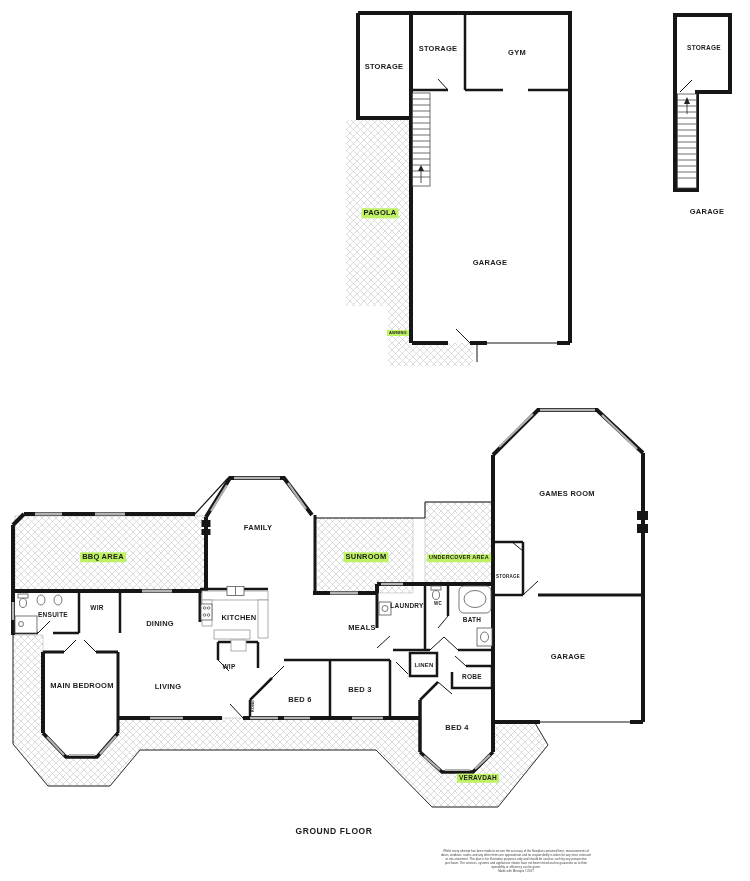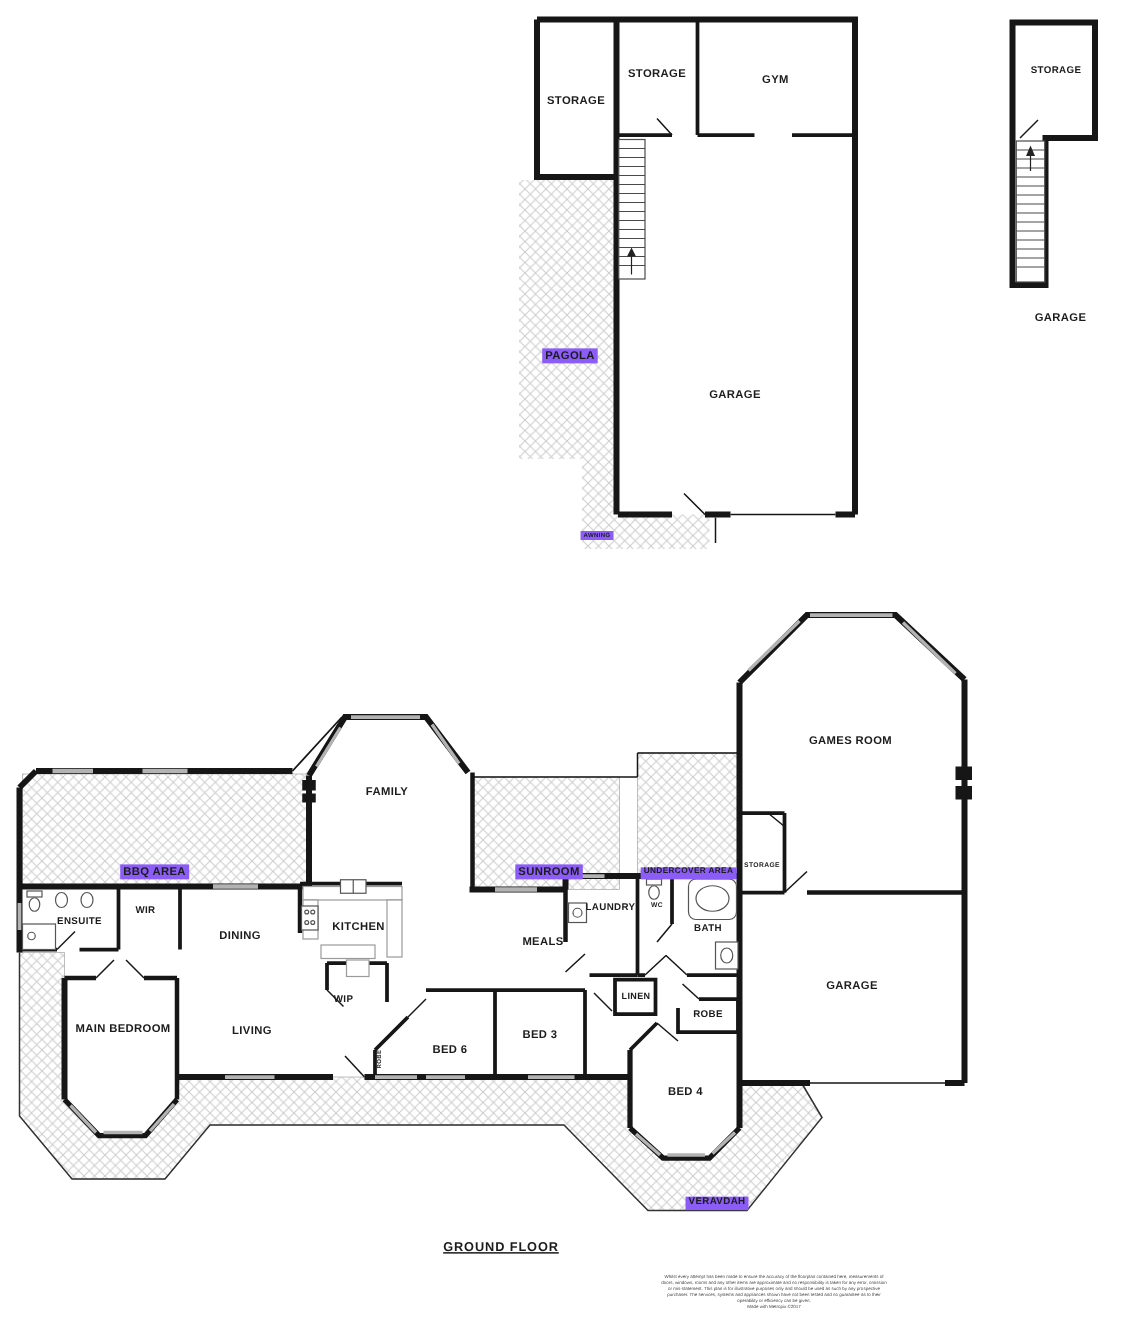--- a/index.html
+++ b/index.html
@@ -4,23 +4,23 @@
 <style>
   html,body{margin:0;padding:0;background:#fff;}
   .canvas{position:relative;width:750px;height:881px;background:#ffffff;
           font-family:"Liberation Sans",sans-serif;overflow:hidden;}
   .canvas svg{position:absolute;left:0;top:0;}
   .lbl{position:absolute;transform:translate(-50%,-50%);
        font-weight:bold;font-size:7.5px;color:#1c1c1c;letter-spacing:.25px;
        white-space:nowrap;line-height:1;}
   .s65{font-size:6.5px}.s6{font-size:6px}.s55{font-size:5.5px}
   .s45{font-size:4.5px}.s4{font-size:4px}
-  .onhatch{background:#8b5cf6;padding:1px 2px;margin-top:24px;}
+  .onhatch{background:#bef264;padding:1px 2px;}
   .rot{transform:translate(-50%,-50%) rotate(-90deg);}
-  .caption{font-size:8.5px;letter-spacing:.6px;text-decoration:underline;}
+  .caption{font-size:8.5px;letter-spacing:.6px;}
   .disclaimer{position:absolute;left:440px;top:849px;width:152px;
        font-size:3px;line-height:1.35;text-align:center;color:#444;}
   .credit{position:absolute;left:440px;top:869px;width:152px;
        font-size:3px;text-align:center;color:#444;}
 </style>
 </head>
 <body>
 
 <div class="canvas">
 

